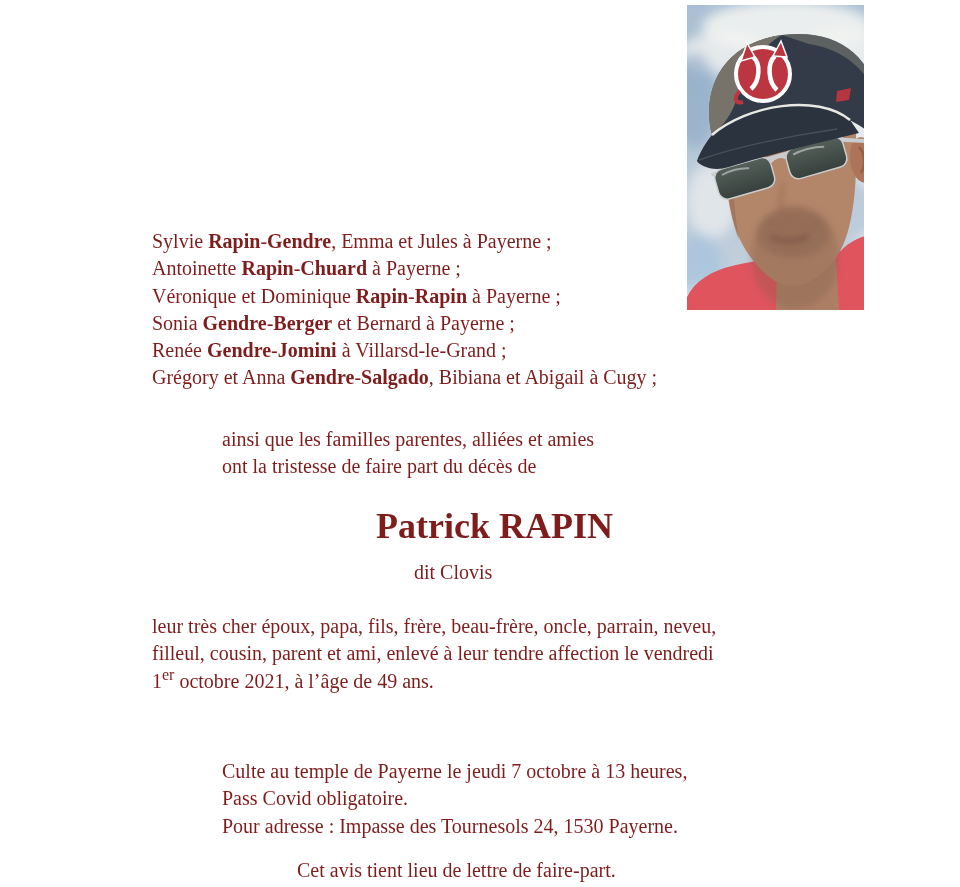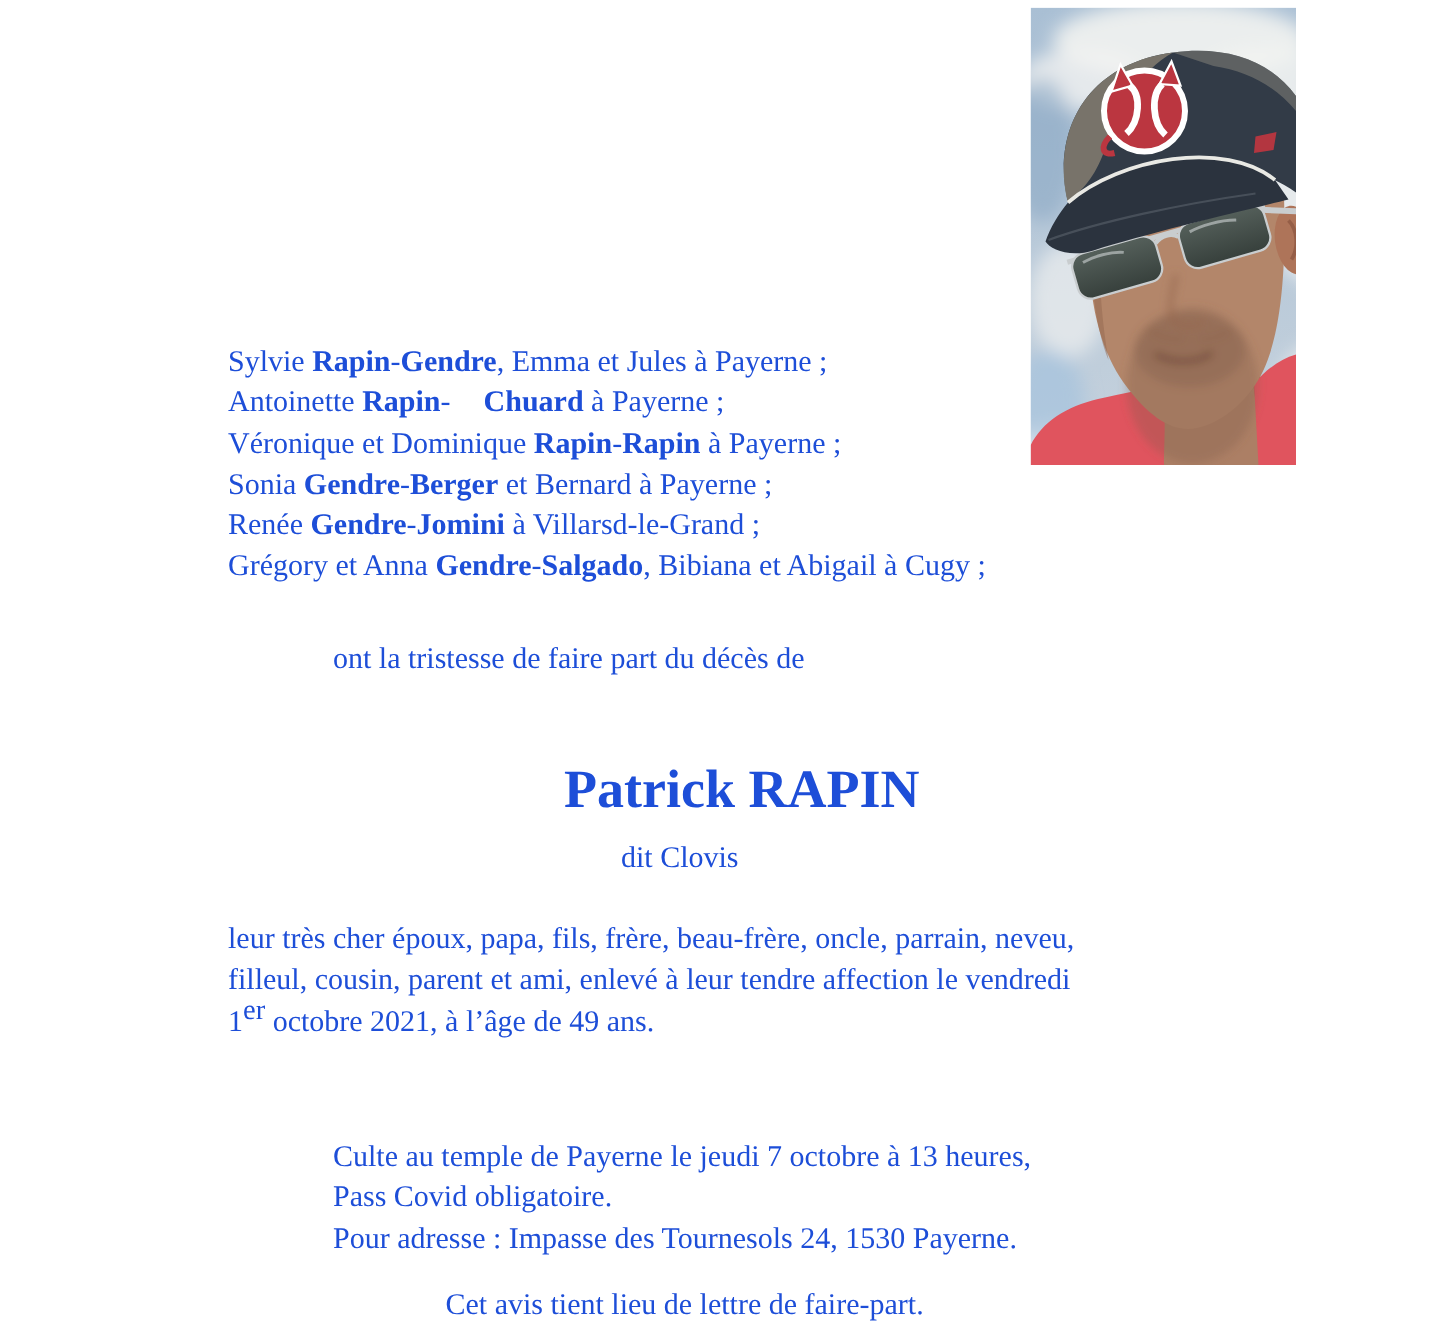--- a/index.html
+++ b/index.html
@@ -3,35 +3,35 @@
 <meta charset="utf-8">
 <style>
   html, body { margin: 0; padding: 0; background: #ffffff; }
   .page {
     position: relative;
     width: 864px;
     height: 887px;
     background: #ffffff;
     overflow: hidden;
     font-family: "Liberation Serif", "DejaVu Serif", serif;
-    color: #1d4ed8;
+    color: #7f1d1d;
   }
   .textblock {
     position: absolute;
     font-size: 20px;
     line-height: 27.3px;
     white-space: nowrap;
   }
   .textblock .line { white-space: nowrap; }
   .name-block {
     font-size: 36px;
     font-weight: bold;
     line-height: 38px;
   }
-  sup { font-size: 19px; line-height: 0; vertical-align: super; }
+  sup { font-size: 16px; line-height: 0; vertical-align: super; }
   .family   { left: 152px; top: 228px; }
   .intro    { left: 222px; top: 426px; }
   .name-block { left: 376px; top: 507px; }
   .alias    { left: 414px; top: 559px; }
   .tribute  { left: 152px; top: 613px; }
   .ceremony { left: 222px; top: 725px; margin-top: 33px; }
   .closing  { left: 297px; top: 857px; }
   .photo {
     position: absolute;
     left: 687px;
@@ -137,28 +137,29 @@
           <path d="M53,86 C46,93 48,99 56,97" stroke="var(--logo)" stroke-width="4" fill="none"></path>
         </g>
 
         <path d="M150,86 L164,83 L162,95 L149,97 Z" fill="var(--logo)" opacity="0.95"></path>
       </g>
     </svg>
   </div>
 
   <div class="textblock family">
       <div class="line"><span>Sylvie </span><span style="font-weight: bold;">Rapin</span><span>-</span><span style="font-weight: bold;">Gendre</span><span>, Emma et Jules à Payerne ;</span></div>
-      <div class="line"><span>Antoinette </span><span style="font-weight: bold;">Rapin</span><span>-</span><span style="font-weight: bold; margin-left: 22px;">Chuard</span><span> à Payerne ;</span></div>
+      <div class="line"><span>Antoinette </span><span style="font-weight: bold;">Rapin</span><span>-</span><span style="font-weight: bold;">Chuard</span><span> à Payerne ;</span></div>
       <div class="line"><span>Véronique et Dominique </span><span style="font-weight: bold;">Rapin</span><span>-</span><span style="font-weight: bold;">Rapin</span><span> à Payerne ;</span></div>
       <div class="line"><span>Sonia </span><span style="font-weight: bold;">Gendre</span><span>-</span><span style="font-weight: bold;">Berger</span><span> et Bernard à Payerne ;</span></div>
       <div class="line"><span>Renée </span><span style="font-weight: bold;">Gendre</span><span>-</span><span style="font-weight: bold;">Jomini</span><span> à Villarsd-le-Grand ;</span></div>
       <div class="line"><span>Grégory et Anna </span><span style="font-weight: bold;">Gendre</span><span>-</span><span style="font-weight: bold;">Salgado</span><span>, Bibiana et Abigail à Cugy ;</span></div>
     </div>
 
   <div class="textblock intro">
+      <div class="line"><span>ainsi que les familles parentes, alliées et amies</span></div>
       <div class="line"><span>ont la tristesse de faire part du décès de</span></div>
     </div>
 
   <div class="textblock name-block">Patrick RAPIN</div>
 
   <div class="textblock alias">dit Clovis</div>
 
   <div class="textblock tribute">
       <div class="line"><span>leur très cher époux, papa, fils, frère, beau-frère, oncle, parrain, neveu,</span></div>
       <div class="line"><span>filleul, cousin, parent et ami, enlevé à leur tendre affection le vendredi</span></div>

